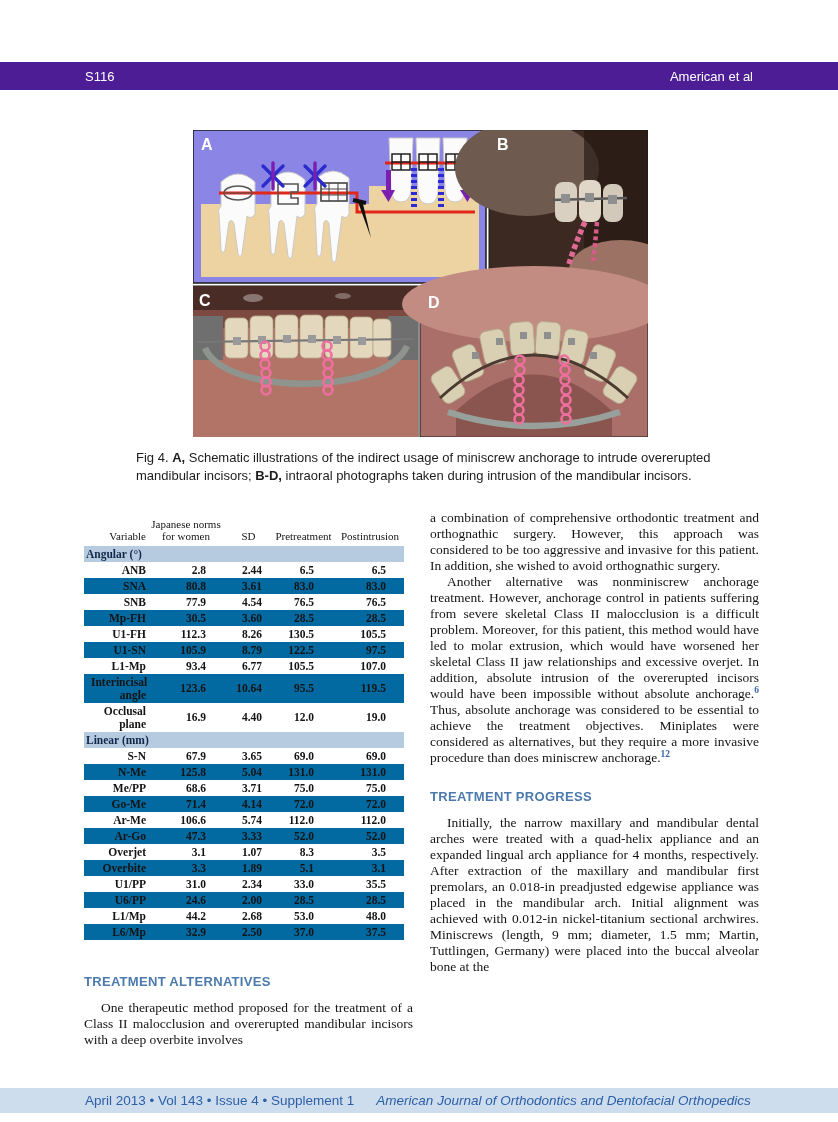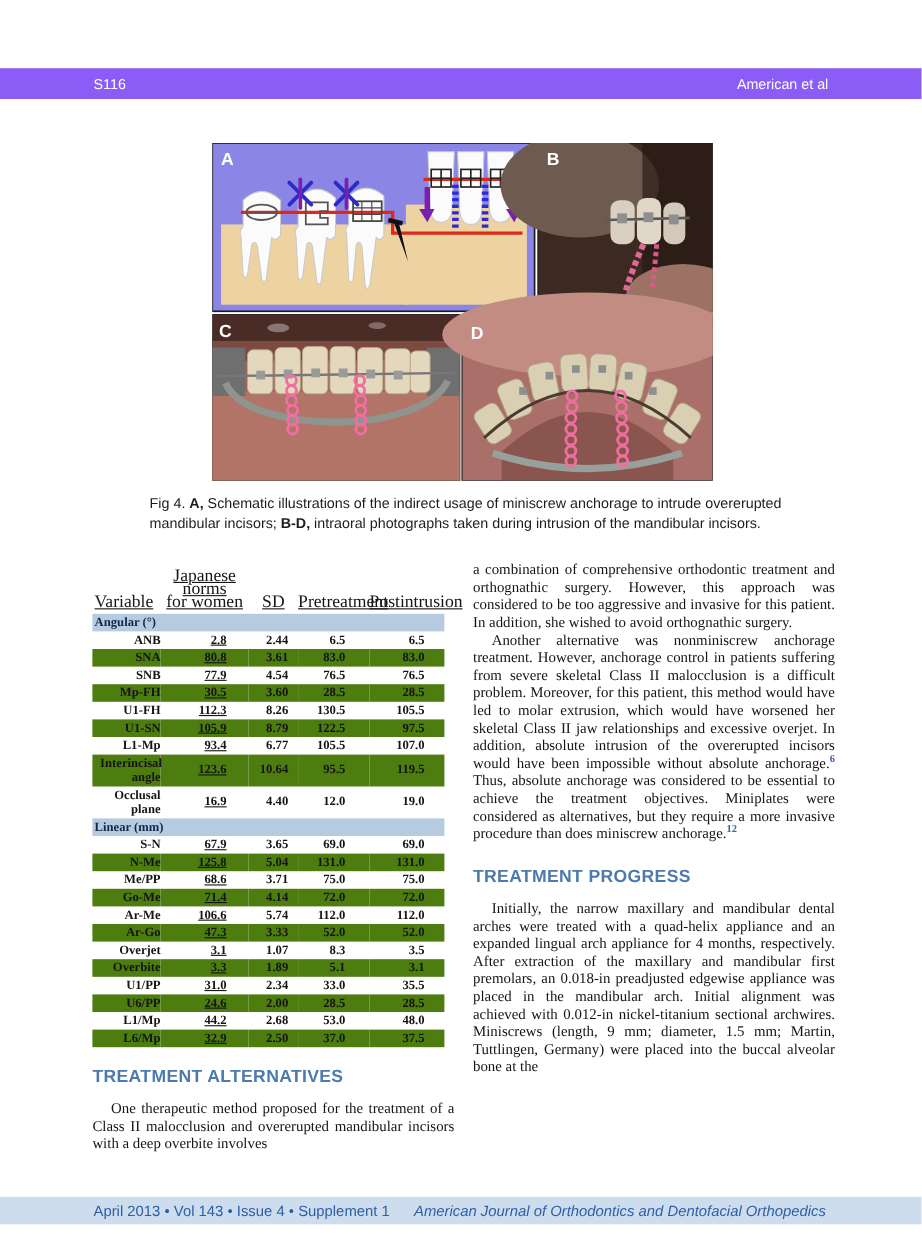--- a/index.html
+++ b/index.html
@@ -1,61 +1,61 @@
 <!DOCTYPE html>
 <html><head>
 <meta charset="utf-8">
 <style>
   html,body{margin:0;padding:0;background:#ffffff;}
   #page{position:relative;width:838px;height:1122px;background:#ffffff;overflow:hidden;
         font-family:"Liberation Serif",serif;color:#141414;}
 
   
-  .header-bar{position:absolute;top:62px;left:0;width:838px;height:28px;background:#8b5cf6;
+  .header-bar{position:absolute;top:62px;left:0;width:838px;height:28px;background:#4c1d95;
     color:#ffffff;font-family:"Liberation Sans",sans-serif;font-size:13px;
     display:flex;justify-content:space-between;align-items:center;box-sizing:border-box;padding:0 85px;}
   .footer-bar{position:absolute;top:1088px;left:0;width:838px;height:25px;background:#CEDDEE;
     color:#2B5FA6;font-family:"Liberation Sans",sans-serif;font-size:13.5px;
     display:flex;align-items:center;box-sizing:border-box;padding:0 85px;}
   .footer-bar .journal{font-style:italic;margin-left:22px;}
 
   
   .figure-wrap{position:absolute;left:193px;top:130px;width:455px;height:307px;}
   .figure-wrap svg{display:block;}
   .caption{position:absolute;left:136px;top:449px;width:575px;
     font-family:"Liberation Sans",sans-serif;font-size:13px;line-height:17.5px;color:#1c1c1c;}
   .caption b{font-weight:bold;}
 
   
   .col-left{position:absolute;left:84px;top:512px;width:329px;}
   .col-right{position:absolute;left:430px;top:510px;width:329px;}
   .body-text{font-size:13.5px;line-height:16px;text-align:justify;margin:0;}
   .body-text.indent{text-indent:17px;}
-  .section-heading{font-family:"Liberation Sans",sans-serif;font-size:16px;letter-spacing:.3px;
+  .section-heading{font-family:"Liberation Sans",sans-serif;font-size:13px;letter-spacing:.3px;
     color:#4C7AAD;margin:0 0 11px 0;}
-  .col-left .section-heading{margin-top:19px;}
+  .col-left .section-heading{margin-top:34px;}
   .col-right .section-heading{margin-top:23px;}
   sup.ref{font-size:9.5px;color:#3A64A8;font-weight:bold;line-height:0;cursor:pointer;}
 
   
   .ceph-table{width:320px;}
   .table-title{background:#16386B;color:#ffffff;font-size:12.5px;padding:5px 8px 4px 8px;}
   .table-title b{font-weight:bold;}
   .ceph-table table{border-collapse:collapse;width:320px;table-layout:fixed;margin-top:2px;}
-  .ceph-table th{font-weight:normal;font-size:16px;vertical-align:bottom;padding:4px 0 4px 0;line-height:12px;text-decoration:underline;}
-  .th-var{text-align:left;padding-left:2px !important;}
+  .ceph-table th{font-weight:normal;font-size:11px;vertical-align:bottom;padding:4px 0 4px 0;line-height:12px;}
+  .th-var{text-align:right;padding-left:2px !important;}
   .th-norm,.th-sd,.th-pre,.th-post{text-align:center;}
   .ceph-table td{font-size:11.5px;font-weight:bold;padding:1.5px 0;line-height:13px;}
   .c-var{text-align:right;padding-left:7px !important;}
   .c-num{text-align:right;}
-  td.c-norm{padding-right:20px !important;text-decoration:underline;}
+  td.c-norm{padding-right:20px !important;}
   td.c-sd{padding-right:9px !important;}
   td.c-pre{padding-right:22px !important;}
   td.c-post{padding-right:18px !important;}
-  tr.shade td{background:#4d7c0f;}
+  tr.shade td{background:#0369a1;}
   .c-section{background:#B7CBE0;font-weight:bold;padding-left:2px !important;color:#10284a;}
 </style>
 </head>
 <body>
 
 <div id="page">
 
   <div class="header-bar">
     <span>S116</span>
     <span>American et al</span>

